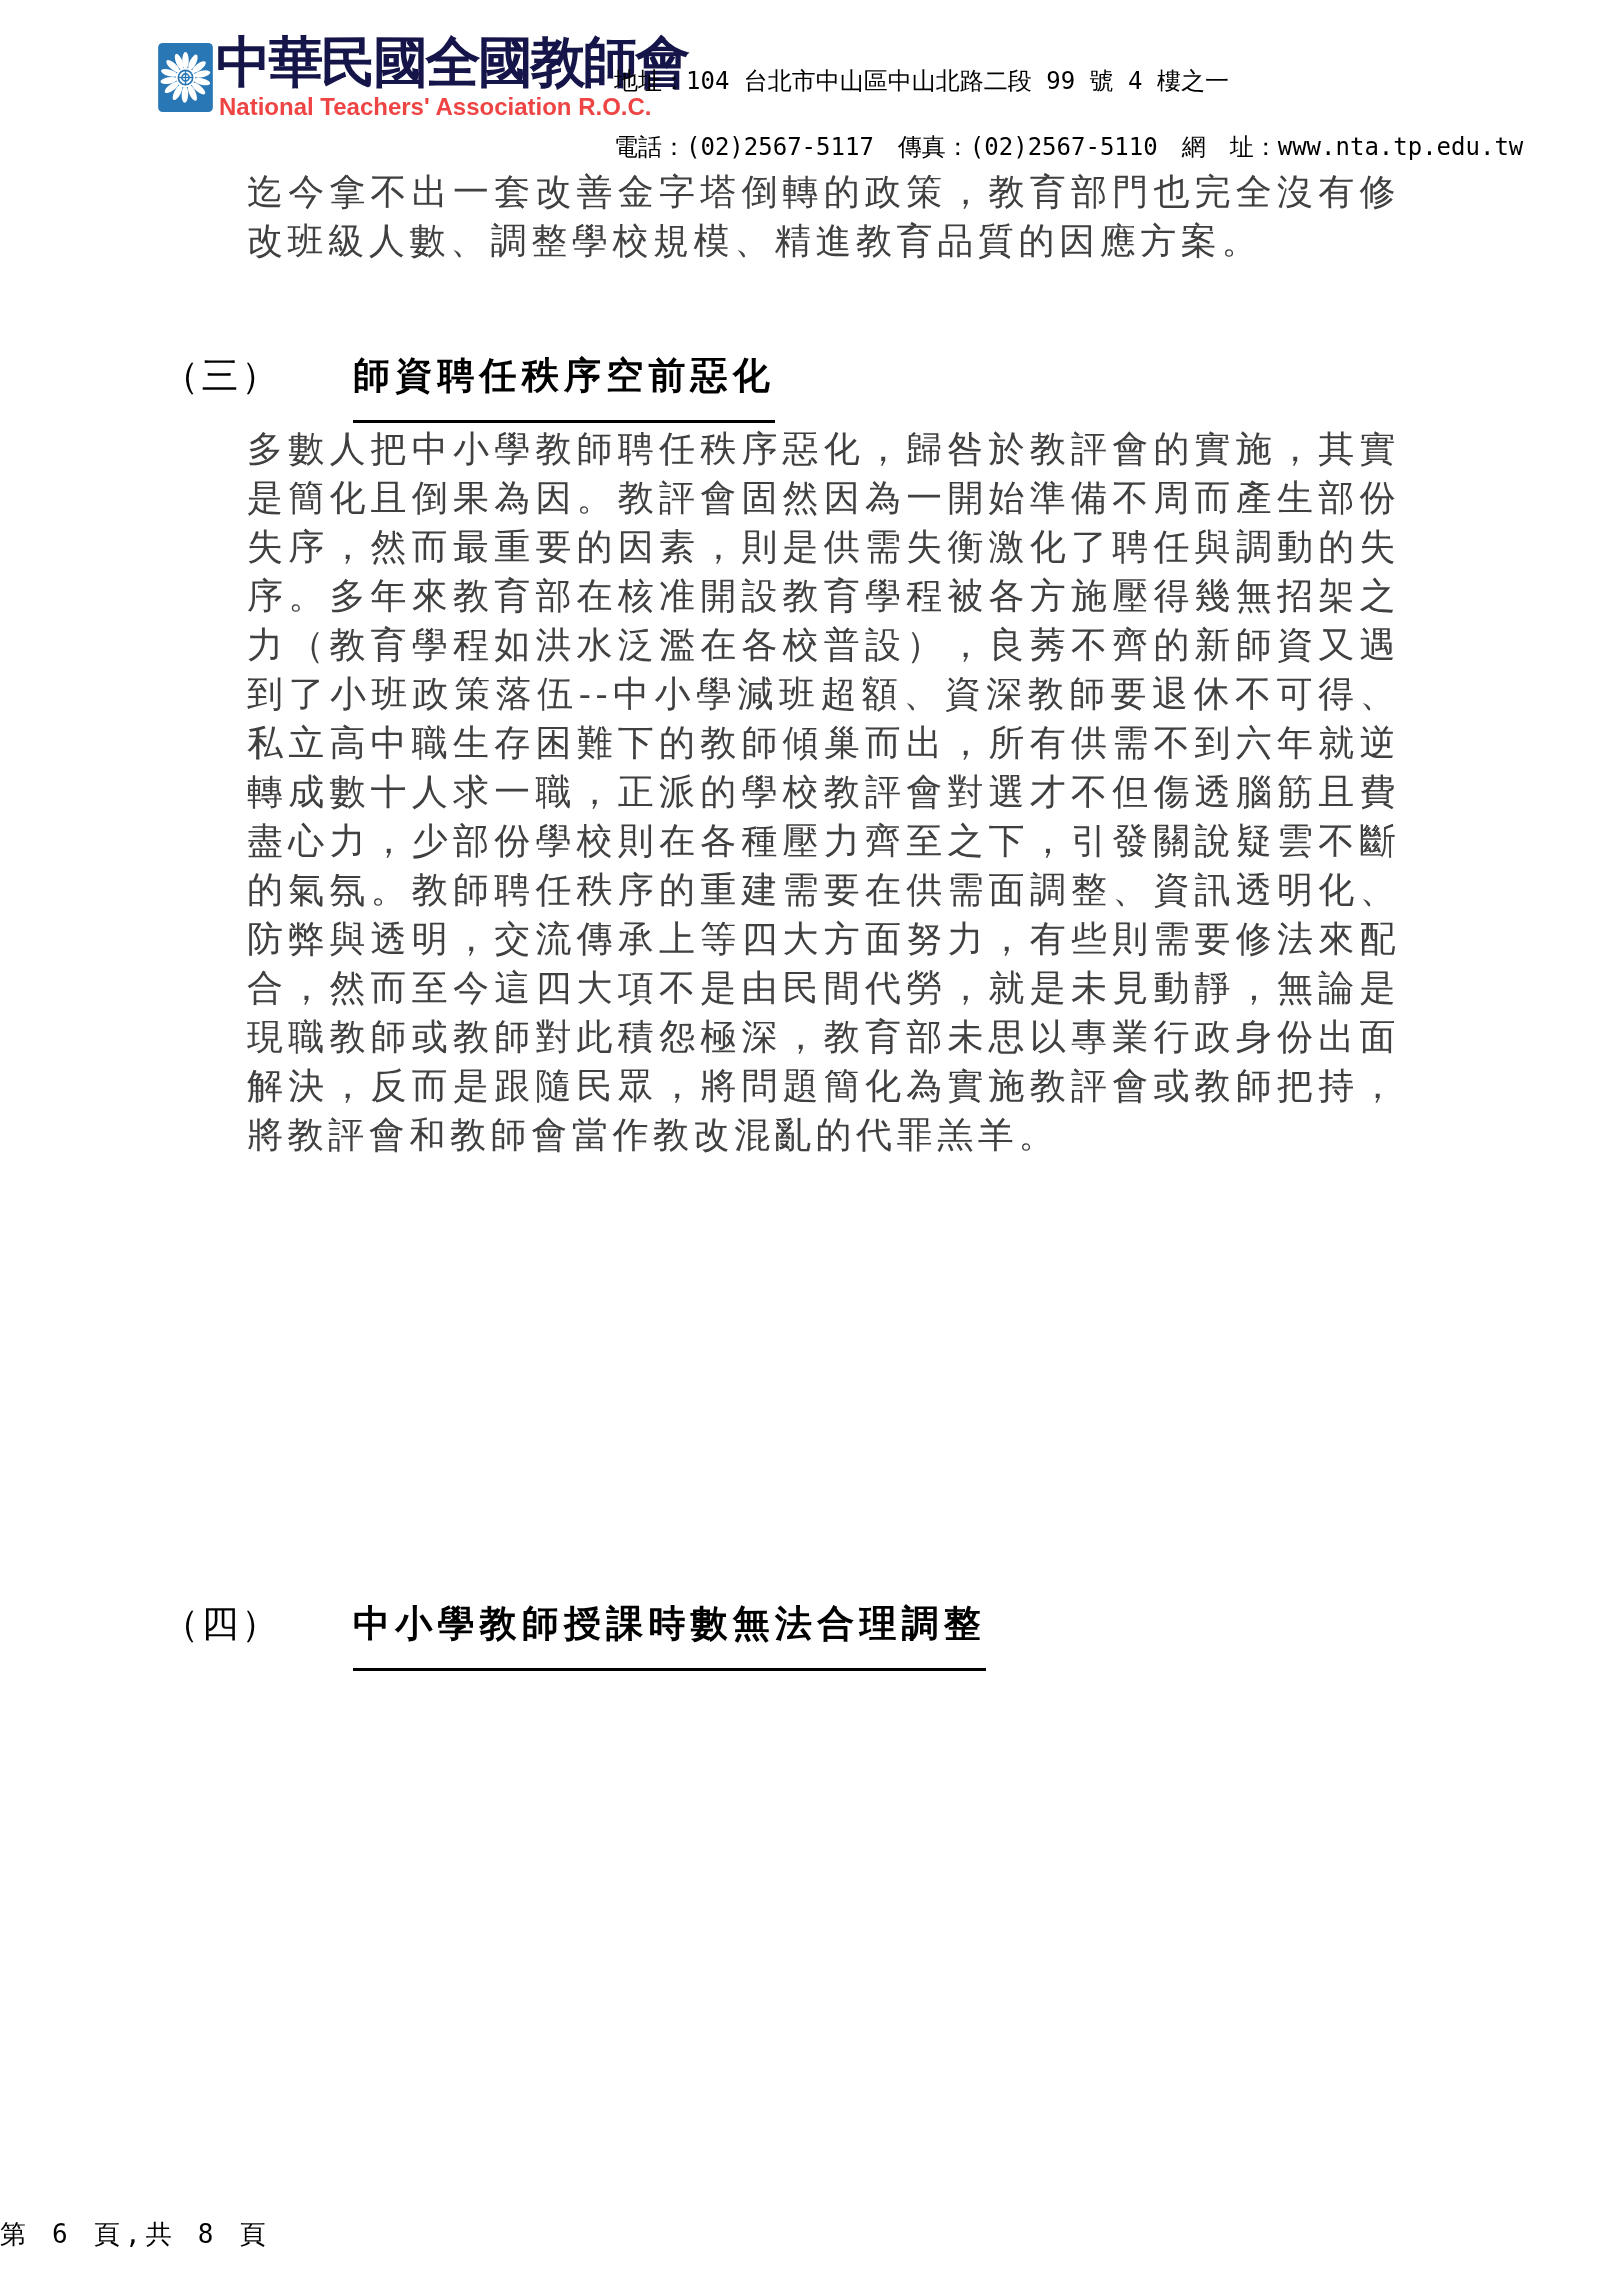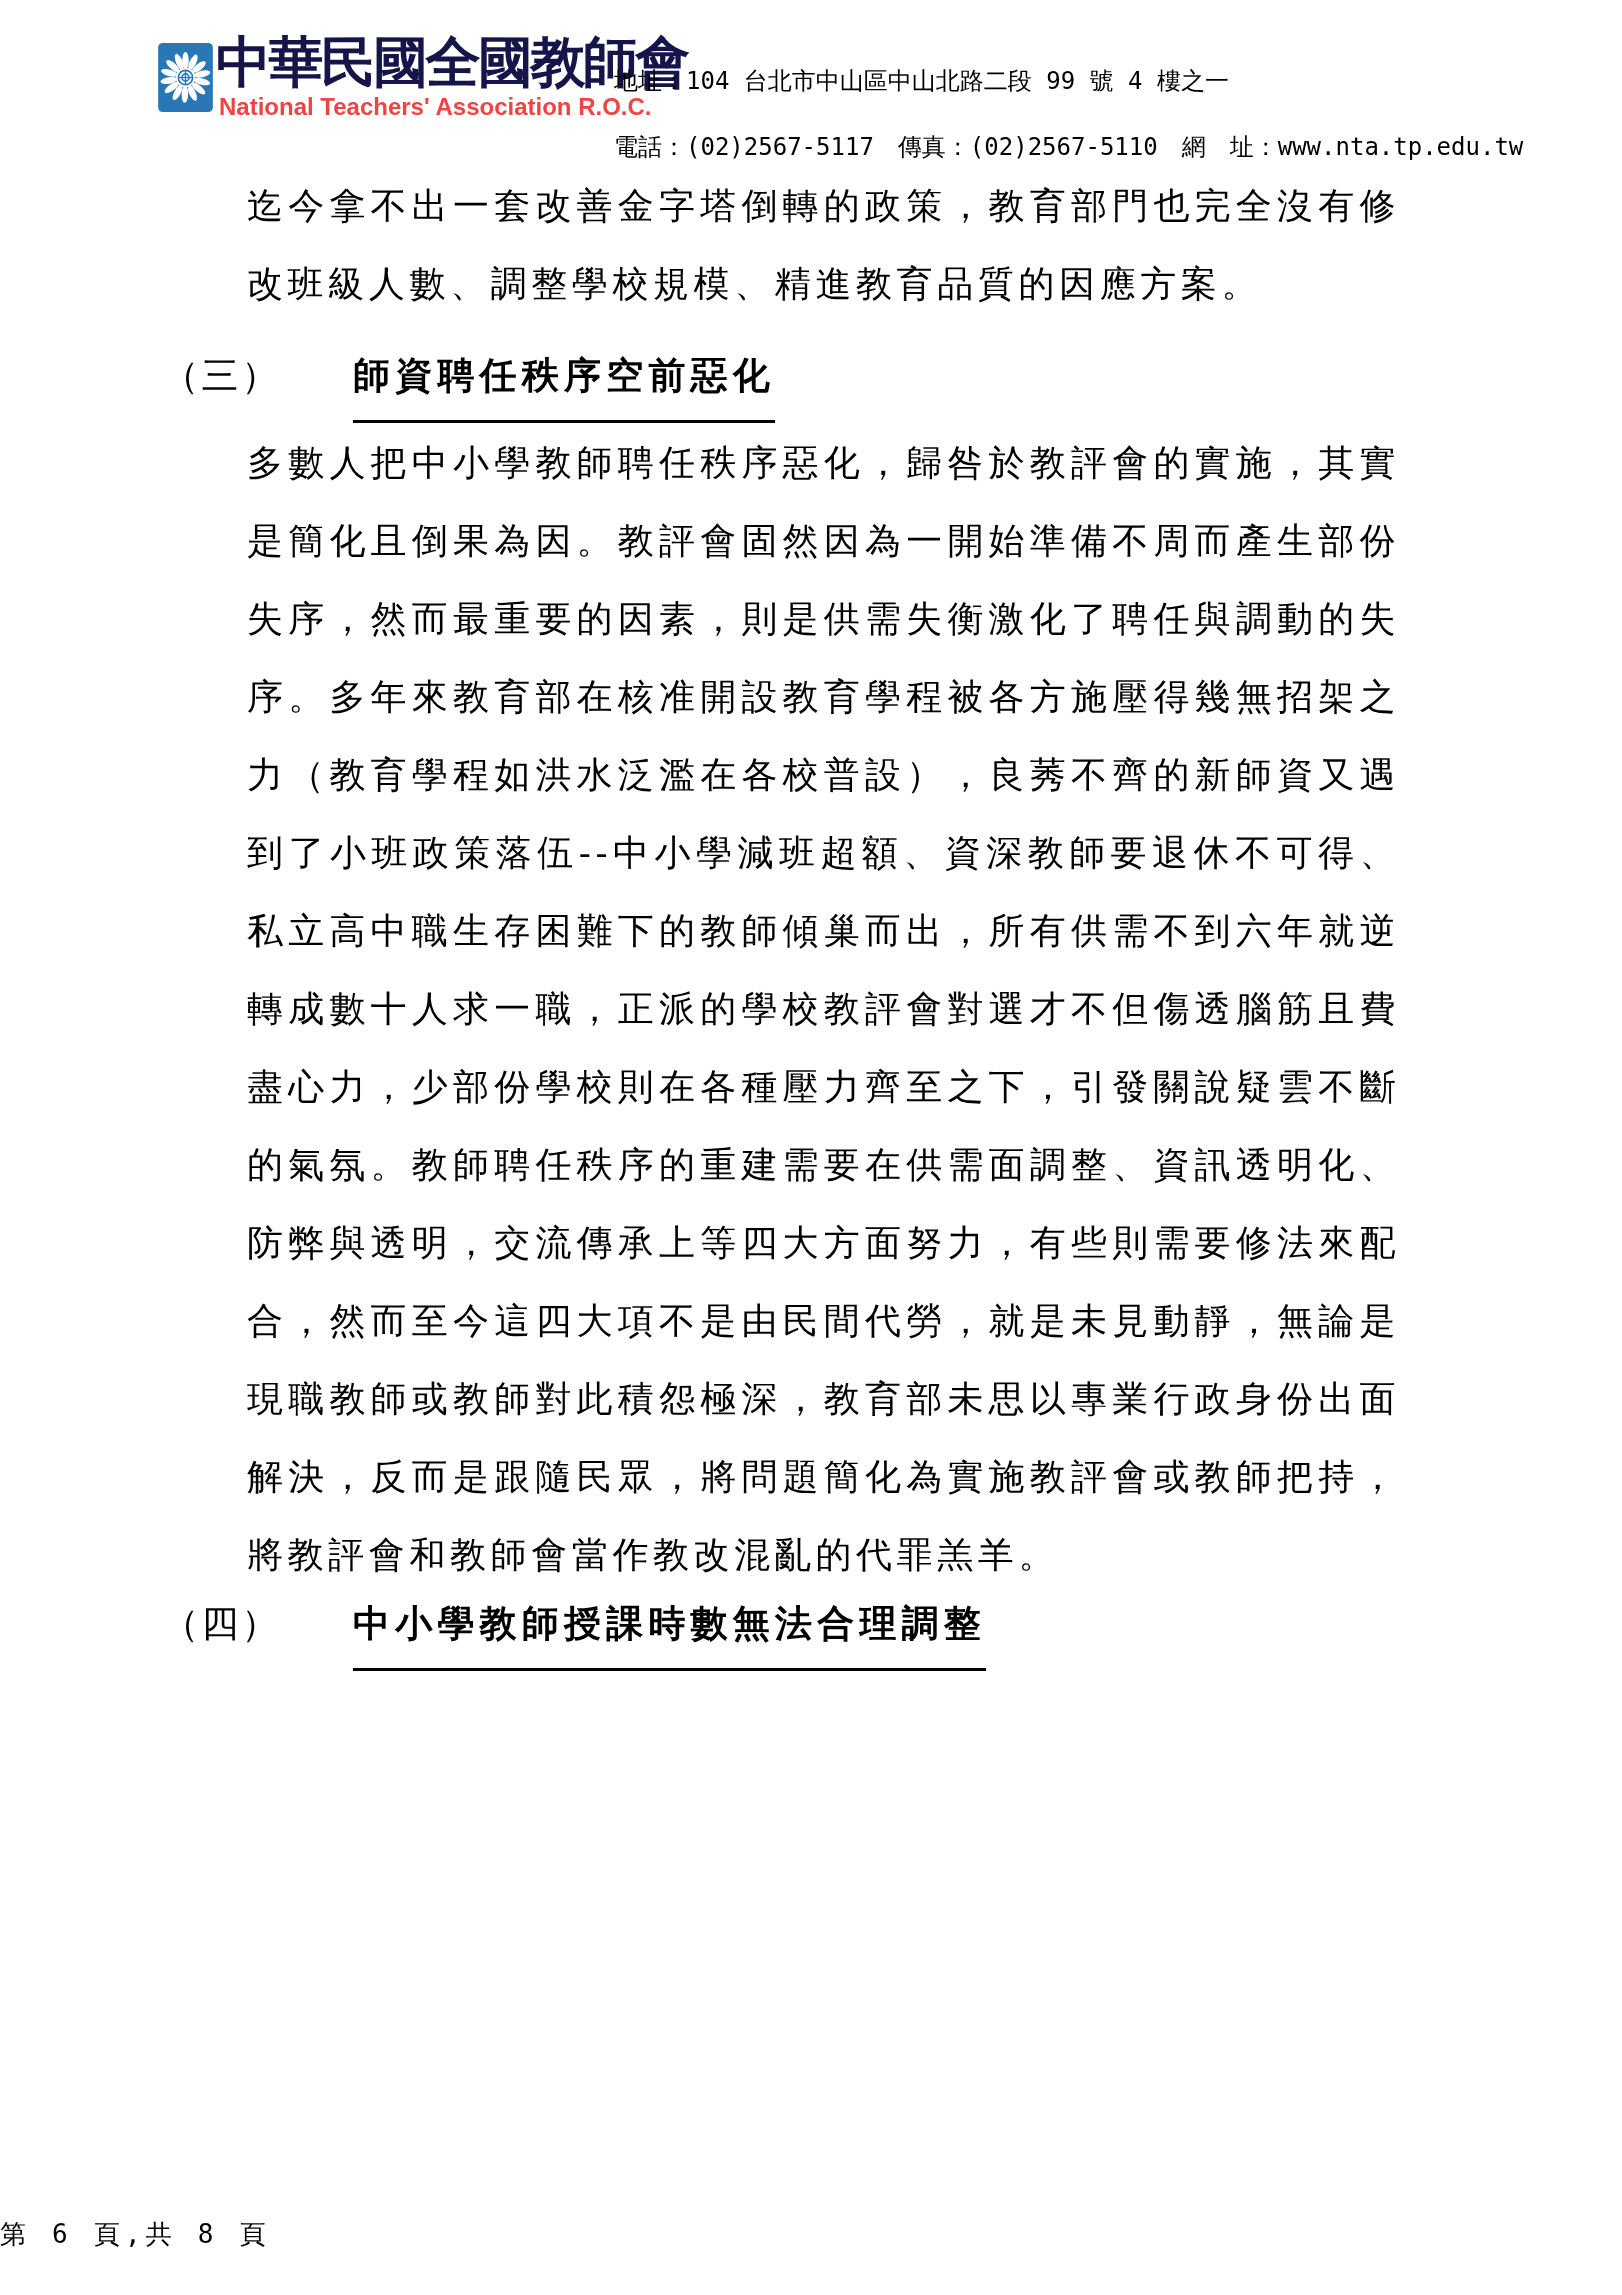--- a/index.html
+++ b/index.html
@@ -53,25 +53,25 @@
     color: #000;
     white-space: nowrap;
   }
   .contact-1 { top: 65px; }
   .contact-2 { top: 113px; margin-top: 18px; }
 
   
   .doc-text {
     font-family: "DejaVu Serif", serif;
     font-size: 36px;
-    line-height: 78px;
+    line-height: 49px;
     letter-spacing: 4.6px;
     text-align: justify;
     text-justify: inter-character;
-    color: #000000;
+    color: #404040;
   }
   .intro {
     position: absolute;
     left: 247px;
     top: 167px;
     width: 1153px;
   }
   .section-head {
     position: absolute;
     left: 162px;

